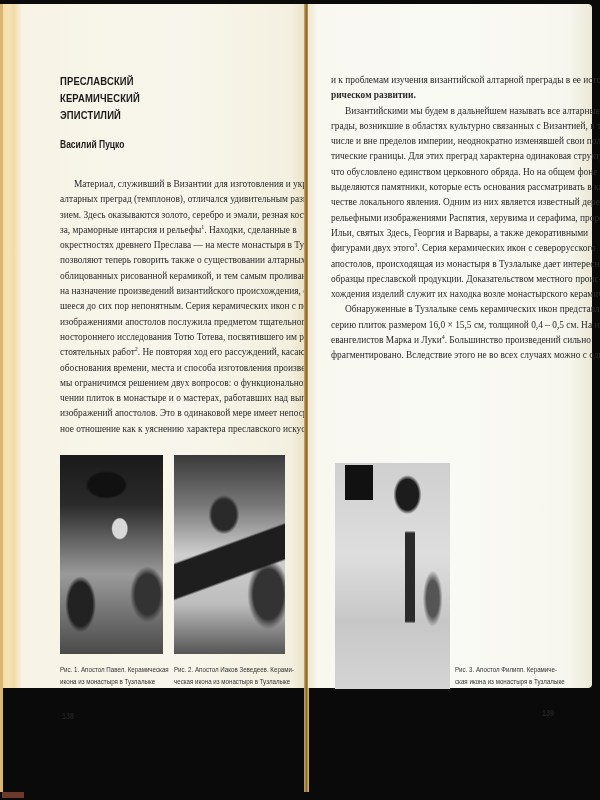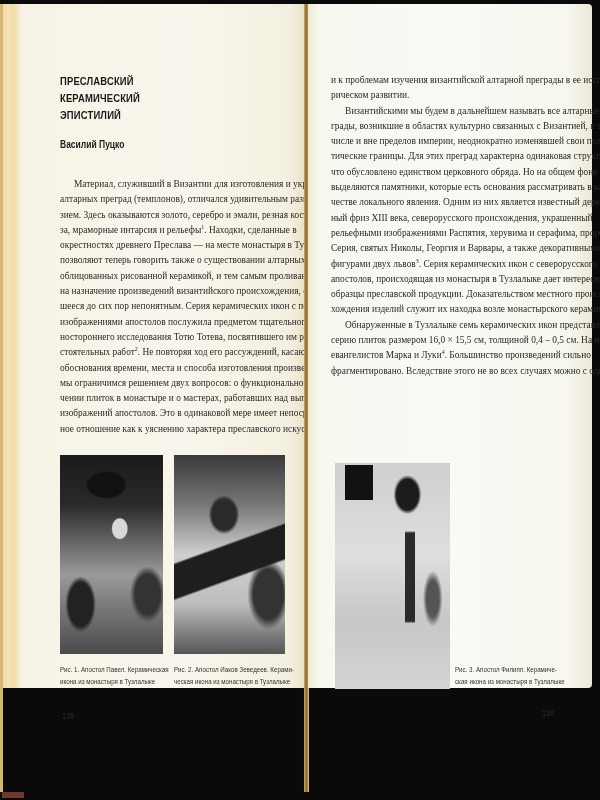--- a/index.html
+++ b/index.html
@@ -29,21 +29,21 @@
   }
   .author {
     position: absolute; left: 60px; top: 135px;
     font-family: "Liberation Sans", "DejaVu Sans", sans-serif; font-weight: bold;
     font-size: 10px; color: #1c1c1c; transform: scaleX(0.85); transform-origin: left top;
   }
   .text-block {
     position: absolute; font-size: 9.4px; line-height: 15.3px; color: #2a2a2a; margin: 0;
   }
   .text-block .line { display: block; white-space: nowrap; text-align: justify; text-align-last: justify; }
-  .text-block .line.last { text-align-last: left; }
+  .text-block .line.last { text-align-last: left; font-weight: bold; }
   .indent { padding-left: 14px; }
   sup { font-size: 6px; line-height: 0; }
 
   .left-text { left: 60px; top: 173px; width: 226px; }
   .right-text { left: 331px; top: 69px; width: 232px; }
 
   .figure { position: absolute; background: #dcdcdc; overflow: hidden; }
   .fig1 { left: 60px; top: 451px; width: 103px; height: 199px;
     background:
       radial-gradient(ellipse 30px 20px at 45% 15%, #111 60%, transparent 70%),
@@ -143,24 +143,23 @@
   <div class="text-block right-text">
     <span class="line">и к проблемам изучения византийской алтарной преграды в ее исто-</span>
     <span class="line last">рическом развитии.</span>
     <span class="line indent">Византийскими мы будем в дальнейшем называть все алтарные пре-</span>
     <span class="line">грады, возникшие в областях культурно связанных с Византией, в том</span>
     <span class="line">числе и вне пределов империи, неоднократно изменявшей свои поли-</span>
     <span class="line">тические границы. Для этих преград характерна одинаковая структура,</span>
     <span class="line">что обусловлено единством церковного обряда. Но на общем фоне</span>
     <span class="line">выделяются памятники, которые есть основания рассматривать в ка-</span>
     <span class="line">честве локального явления. Одним из них является известный деревян-</span>
-    <span class="line">ный фриз XIII века, северорусского происхождения, украшенный</span>
     <span class="line">рельефными изображениями Распятия, херувима и серафима, пророка</span>
-    <span class="line">Серия, святых Николы, Георгия и Варвары, а также декоративными</span>
-    <span class="line"><span>фигурами двух львов</span><sup>3</sup><span>. Серия керамических икон с северорусского</span></span>
+    <span class="line">Ильи, святых Здесь, Георгия и Варвары, а также декоративными</span>
+    <span class="line"><span>фигурами двух этого</span><sup>3</sup><span>. Серия керамических икон с северорусского</span></span>
     <span class="line">апостолов, происходящая из монастыря в Тузлалыке дает интересные</span>
     <span class="line">образцы преславской продукции. Доказательством местного проис-</span>
     <span class="line">хождения изделий служит их находка возле монастырского керамиче-</span>
     <span class="line indent">Обнаруженные в Тузлалыке семь керамических икон представляют</span>
     <span class="line">серию плиток размером 16,0 × 15,5 см, толщиной 0,4 – 0,5 см. На них</span>
     <span class="line"><span>евангелистов Марка и Луки</span><sup>4</sup><span>. Большинство произведений сильно</span></span>
     <span class="line">фрагментировано. Вследствие этого не во всех случаях можно с оди-</span>
   </div>
 
   <div class="figure fig3"></div>

